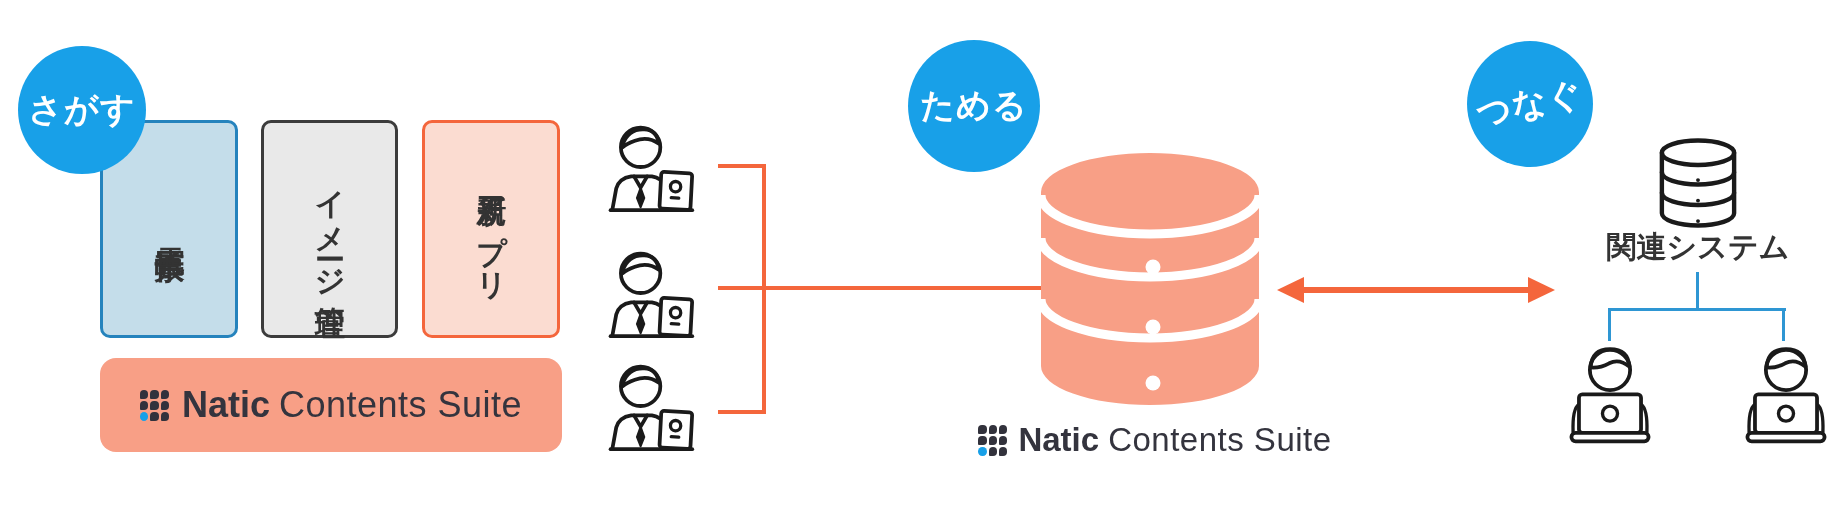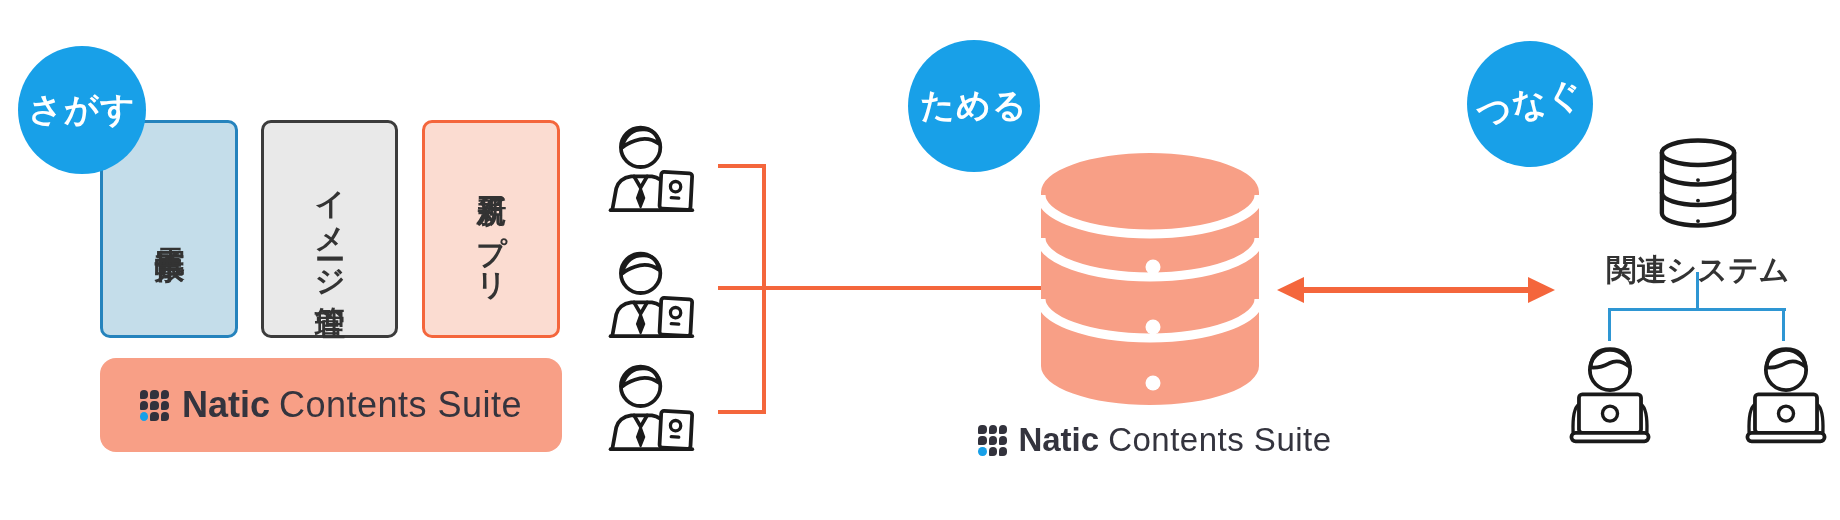--- a/index.html
+++ b/index.html
@@ -71,21 +71,21 @@
   
   .icon{position:absolute;}
   .user-l-1{left:603px;top:121px;}
   .user-l-2{left:603px;top:247px;}
   .user-l-3{left:603px;top:360px;}
   .user-r-1{left:1568px;top:344px;}
   .user-r-2{left:1744px;top:344px;}
   .big-db{left:1041px;top:153px;}
   .small-db{left:1657px;top:137px;}
 
-  .related-label{position:absolute;left:1596px;top:250px;width:204px;text-align:center;
+  .related-label{position:absolute;left:1596px;top:227px;width:204px;text-align:center;
                  font-size:30px;font-weight:700;color:var(--text-dark);}
 </style>
 </head>
 <body>
 
 <div class="stage">
 
   <div class="badge badge-sagasu">
     <span>さがす</span>
   </div>

